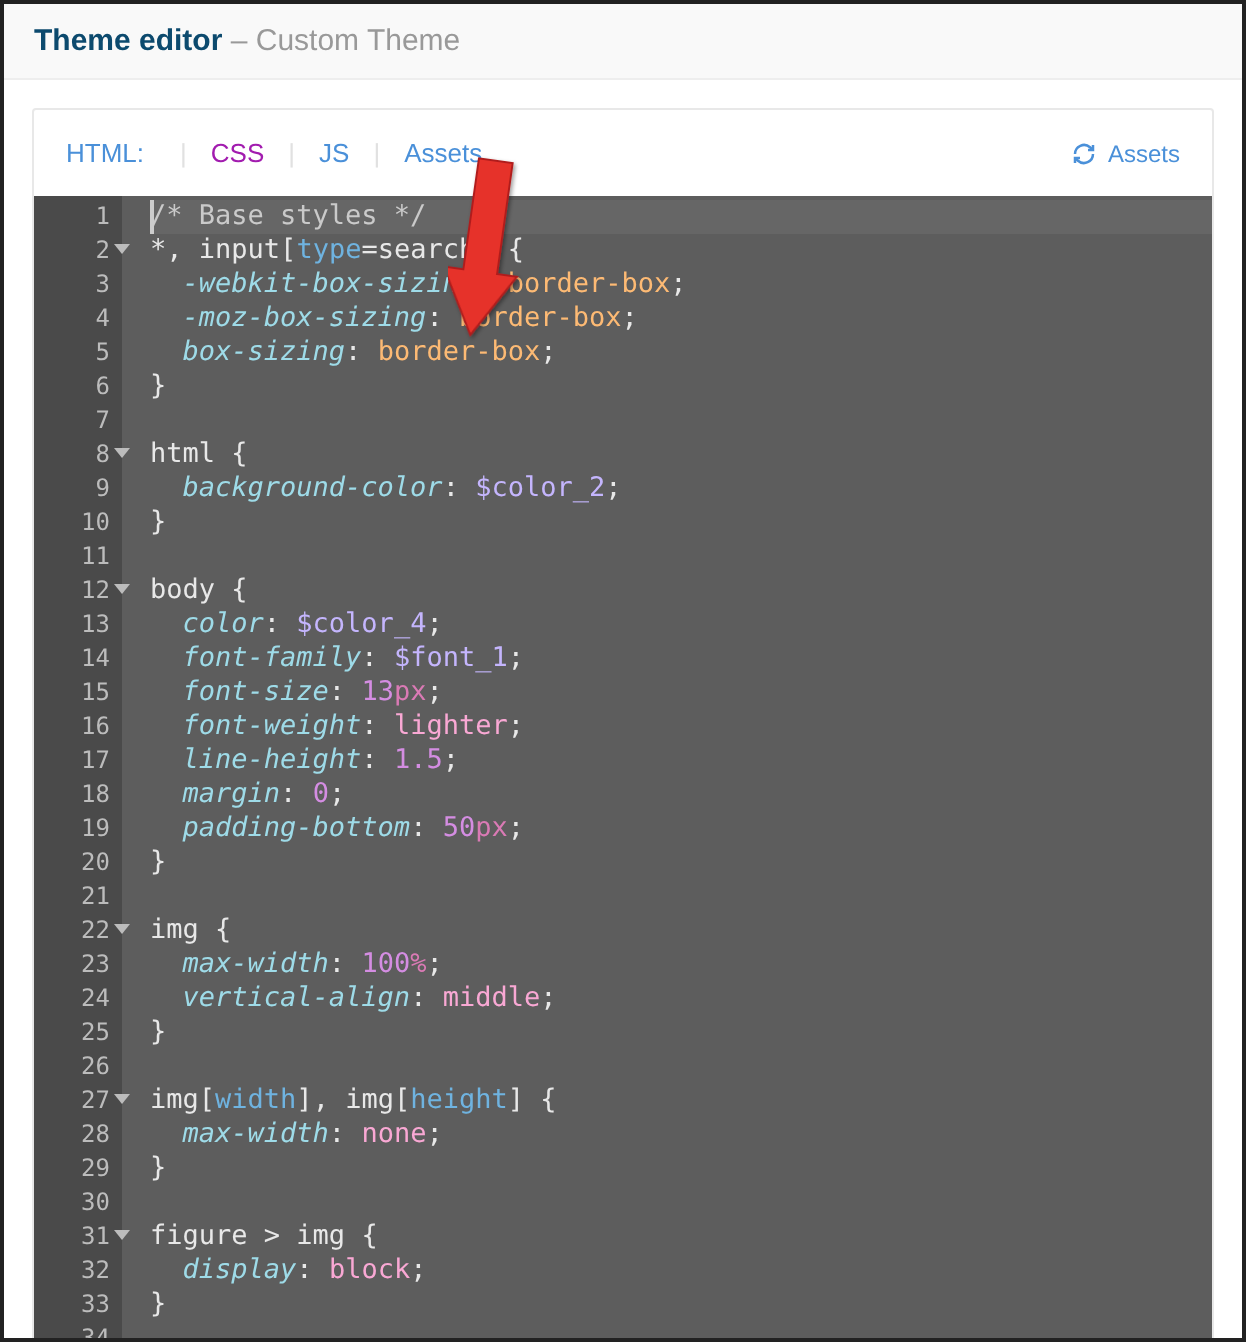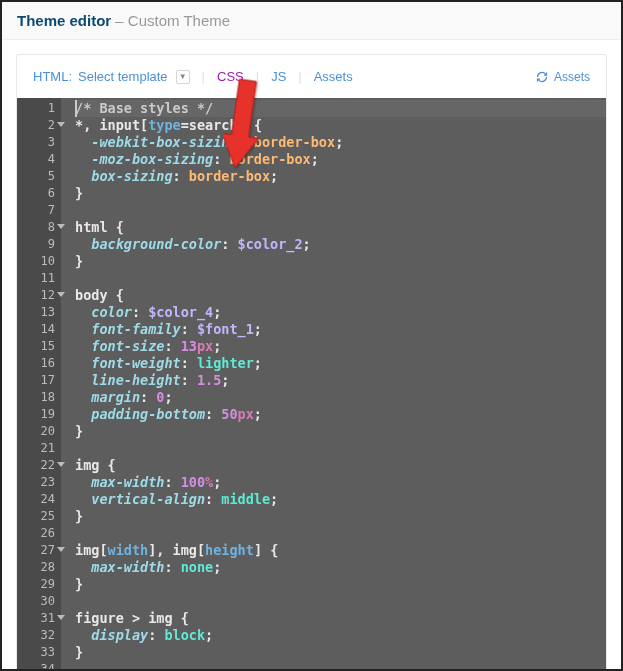--- a/index.html
+++ b/index.html
@@ -95,34 +95,34 @@
     border-left: 4px solid transparent;
     border-right: 4px solid transparent;
     border-top: 5px solid #bcbcbc;
   }
   .code {
     margin-left: 58px;
     padding-top: 2px;
     color: #e8e8e8;
     white-space: pre;
   }
-  .code .row { height: 17px; font-weight: bold; }
+  .code .row { height: 17px; }
   .cursor-line {
     position: absolute;
     left: 44px; right: 0; top: 2px;
     height: 17px;
     background: rgba(255,255,255,0.06);
     border-left: 2px solid #ccc;
     margin-left: 14px;
   }
   .tok-comment { color: #c7c7c7; }
   .tok-sel { color: #e8e8e8; }
   .tok-brace { color: #e8e8e8; }
   .tok-prop { color: #9edbe8; font-style: italic; }
-  .tok-val { color: #5eead4; }
+  .tok-val { color: #f9a8d4; }
   .tok-var { color: #c4b5fd; }
   .tok-num { color: #d48de2; }
   .tok-unit { color: #da7ab5; }
   .tok-pct { color: #da7ab5; }
   .tok-kw { color: #fdba74; }
   .tok-attr { color: #6fb3e0; }
   .tok-punc { color: #e8e8e8; }
   
   .arrow-annot {
     position: absolute;
@@ -139,24 +139,20 @@
 <div class="outer">
   <div class="header">
     <span class="title">Theme editor</span>
     <span class="subtitle">– Custom Theme</span>
   </div>
 
   <div class="panel-wrap">
   <div class="panel">
     <div class="toolbar">
       <span class="html-label">HTML:</span>
-      <span class="select-template">
-        <span>Select template</span>
-        <span class="caret">▼</span>
-      </span>
       <span class="divider">|</span>
       <span class="tab active">CSS</span>
       <span class="divider">|</span>
       <span class="tab">JS</span>
       <span class="divider">|</span>
       <span class="tab">Assets</span>
       <span class="preview">
         <svg viewBox="0 0 24 24" fill="none" stroke="#4a90d9" stroke-width="2.5">
           <path d="M3 12a9 9 0 0 1 15-6.7L21 8"></path>
               <path d="M21 3v5h-5"></path>

